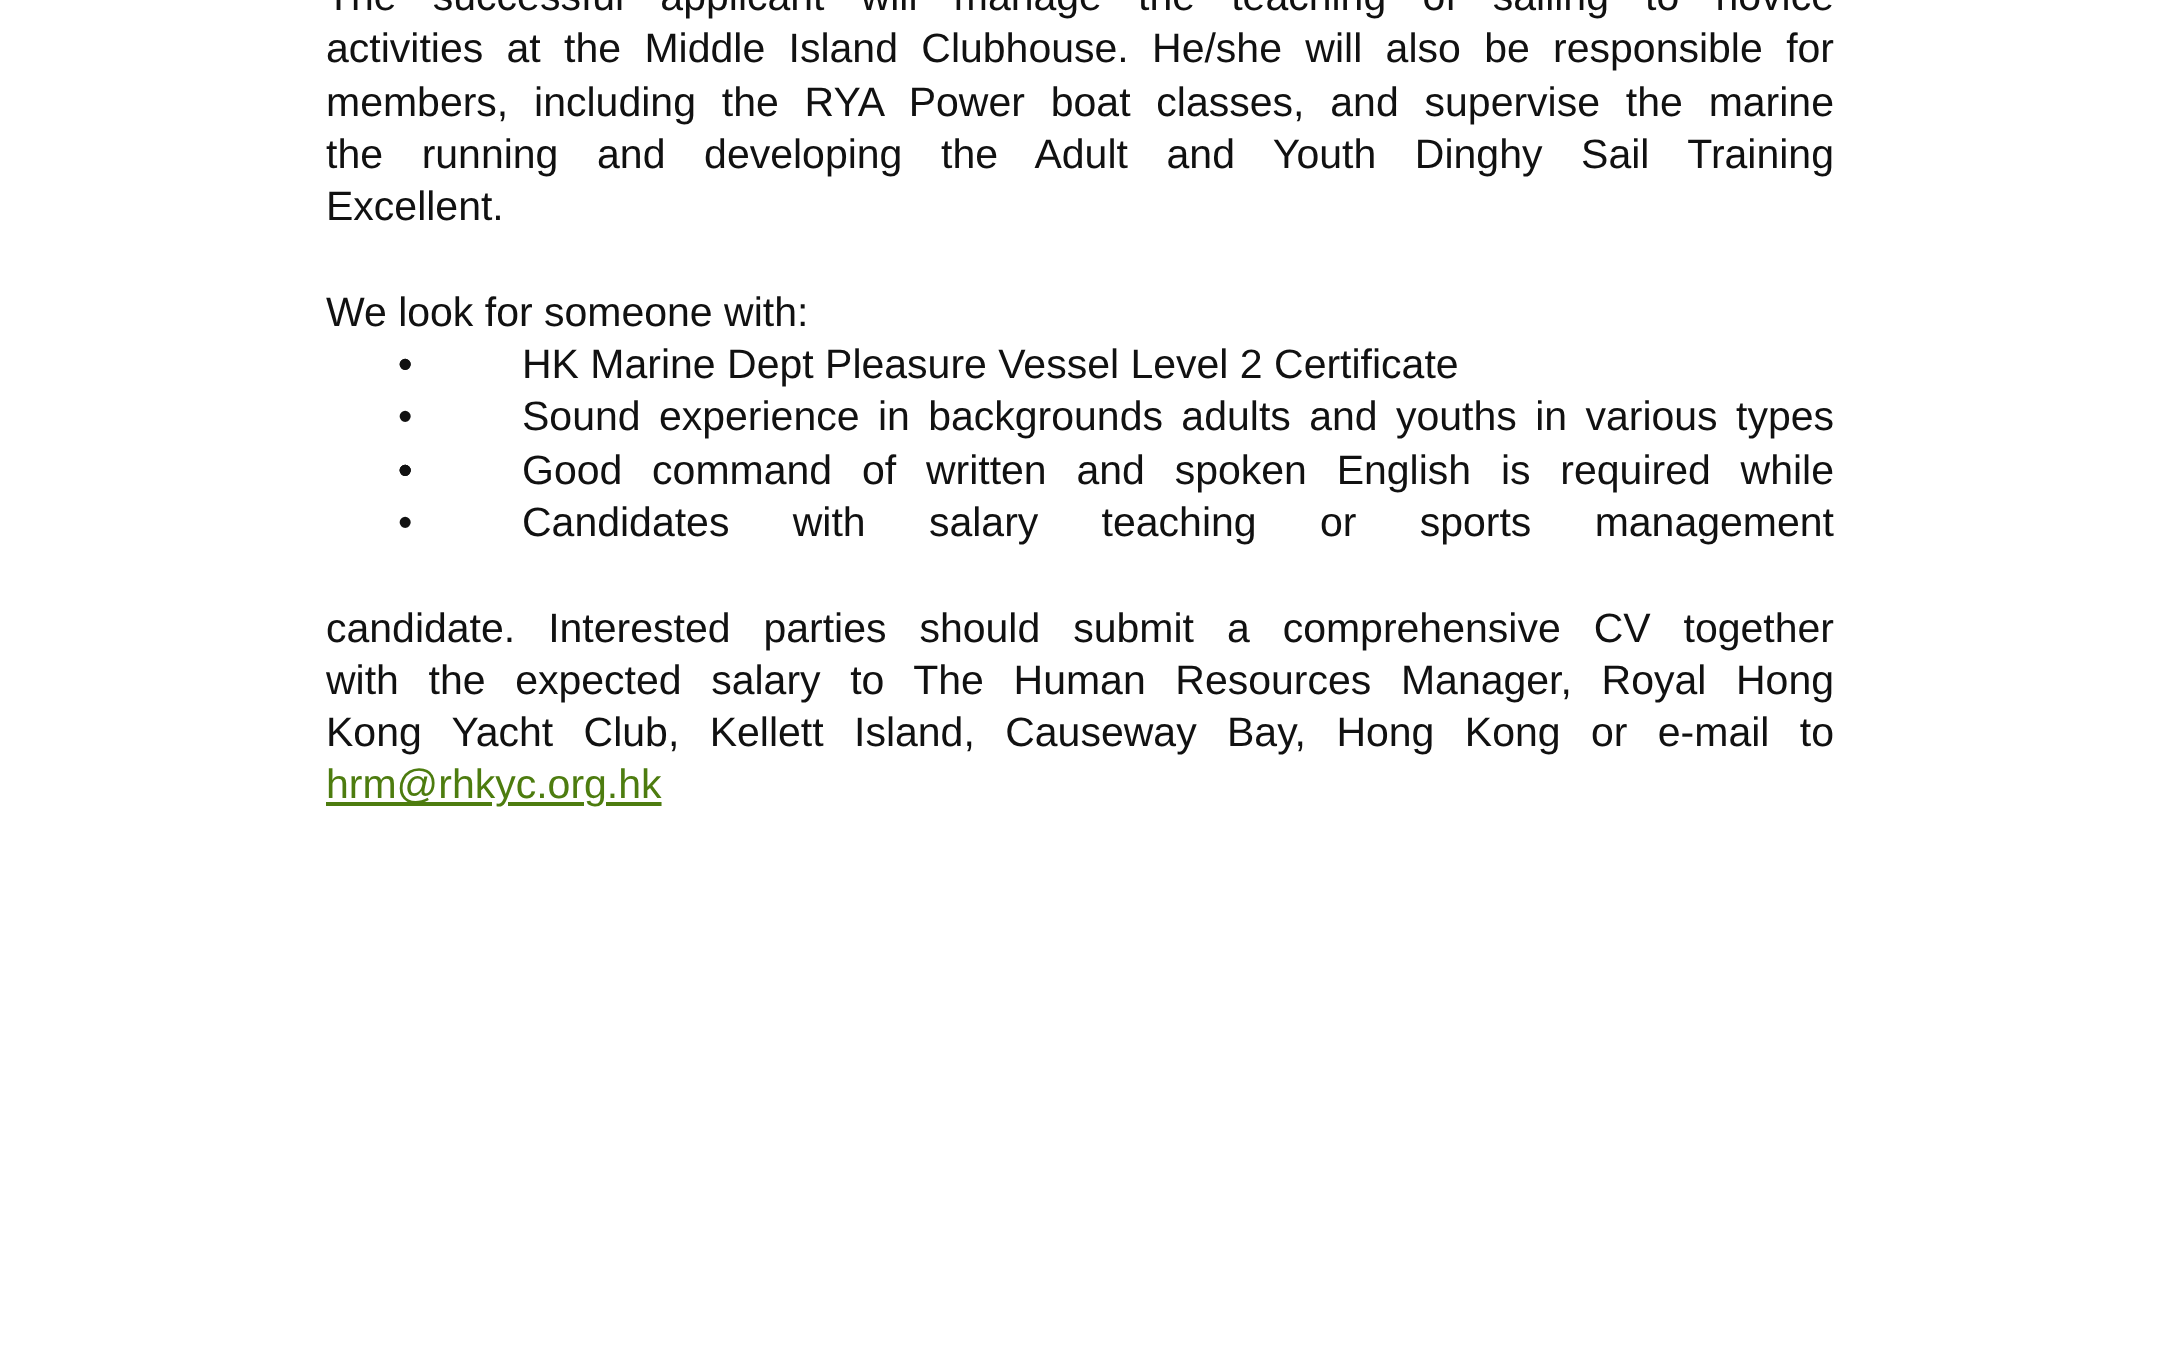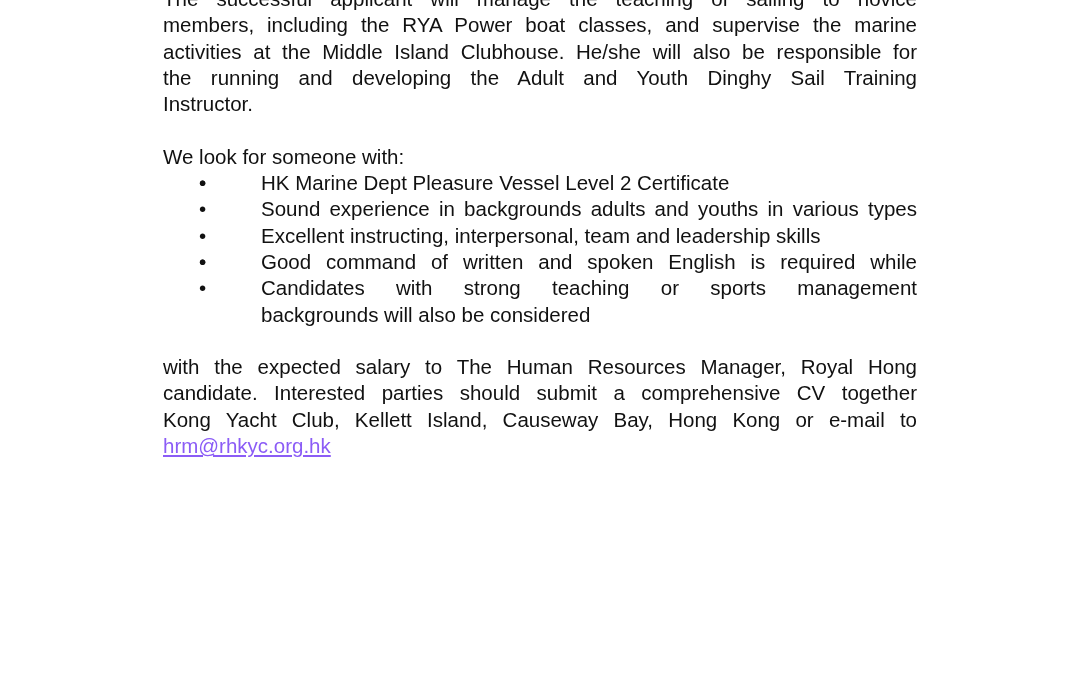--- a/index.html
+++ b/index.html
@@ -5,64 +5,62 @@
   html, body { margin:0; padding:0; background:#ffffff; }
   body { width:1080px; height:675px; overflow:hidden; position:relative; }
   .page { position:absolute; left:163px; top:-14px; width:754px;
     font-family:"Liberation Sans", sans-serif; font-size:20.5px; line-height:26.3px; color:#111; }
   .para { text-align:justify; margin:0; }
   .just-last { text-align-last:justify; }
   .blank { height:26.3px; }
   ul.bullets { list-style:none; margin:0; padding:0; }
   ul.bullets li { position:relative; padding-left:98px; text-align:justify; }
   ul.bullets li .dot { position:absolute; left:36px; top:0; }
-  a.email { color:#8b5cf6; text-decoration:underline; }
+  a.email { color:#4d7c0f; text-decoration:underline; }
 </style>
 </head>
 <body>
 
 <div class="page">
   <div>
     <div class="para just-last">The successful applicant will manage the teaching of sailing to novice</div>
+    <div class="para just-last">activities at the Middle Island Clubhouse.  He/she will also be responsible for</div>
     <div class="para just-last">members, including the RYA Power boat classes, and supervise the marine</div>
-    <div class="para just-last">activities at the Middle Island Clubhouse.  He/she will also be responsible for</div>
     <div class="para just-last">the running and developing the Adult and Youth Dinghy Sail Training</div>
-    <div class="para">Instructor.</div>
+    <div class="para">Excellent.</div>
   </div>
   <div class="blank"></div>
   <div class="para">We look for someone with:</div>
   <ul class="bullets">
     <li>
       <span class="dot">•</span>
     </li>
     <li>
       <span class="dot">•</span>
       <div>HK Marine Dept Pleasure Vessel Level 2 Certificate</div>
     </li>
     <li>
       <span class="dot">•</span>
       <div class="just-last">Sound experience in backgrounds adults and youths in various types</div>
     </li>
     <li>
       <span class="dot">•</span>
-      <div>Excellent instructing, interpersonal, team and leadership skills</div>
     </li>
     <li>
       <span class="dot">•</span>
     </li>
     <li>
       <span class="dot">•</span>
       <div class="just-last">Good command of written and spoken English is required while</div>
     </li>
     <li>
       <span class="dot">•</span>
-      <div class="just-last">Candidates with strong teaching or sports management</div>
-      <div>backgrounds will also be considered</div>
+      <div class="just-last">Candidates with salary teaching or sports management</div>
     </li>
   </ul>
   <div class="blank"></div>
   <div>
+    <div class="para just-last">candidate.  Interested parties should submit a comprehensive CV together</div>
     <div class="para just-last">with the expected salary to The Human Resources Manager, Royal Hong</div>
-    <div class="para just-last">candidate.  Interested parties should submit a comprehensive CV together</div>
     <div class="para just-last">Kong Yacht Club, Kellett Island, Causeway Bay, Hong Kong or e-mail to</div>
     <div class="para"><a class="email" href="#">hrm@rhkyc.org.hk</a></div>
   </div>
 </div>
 
 </body></html>

